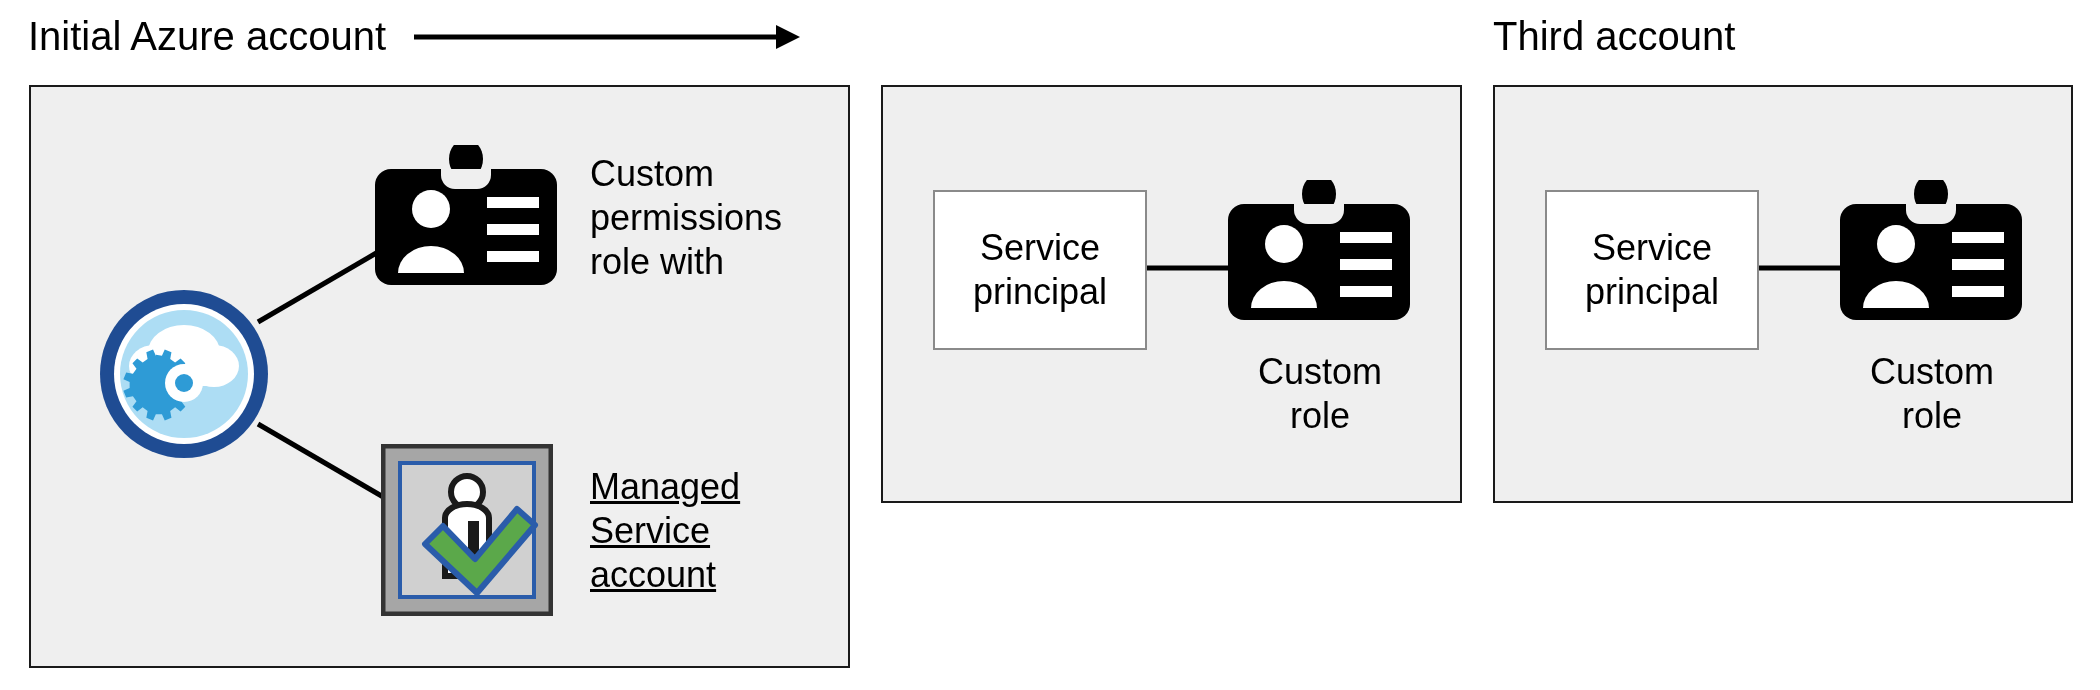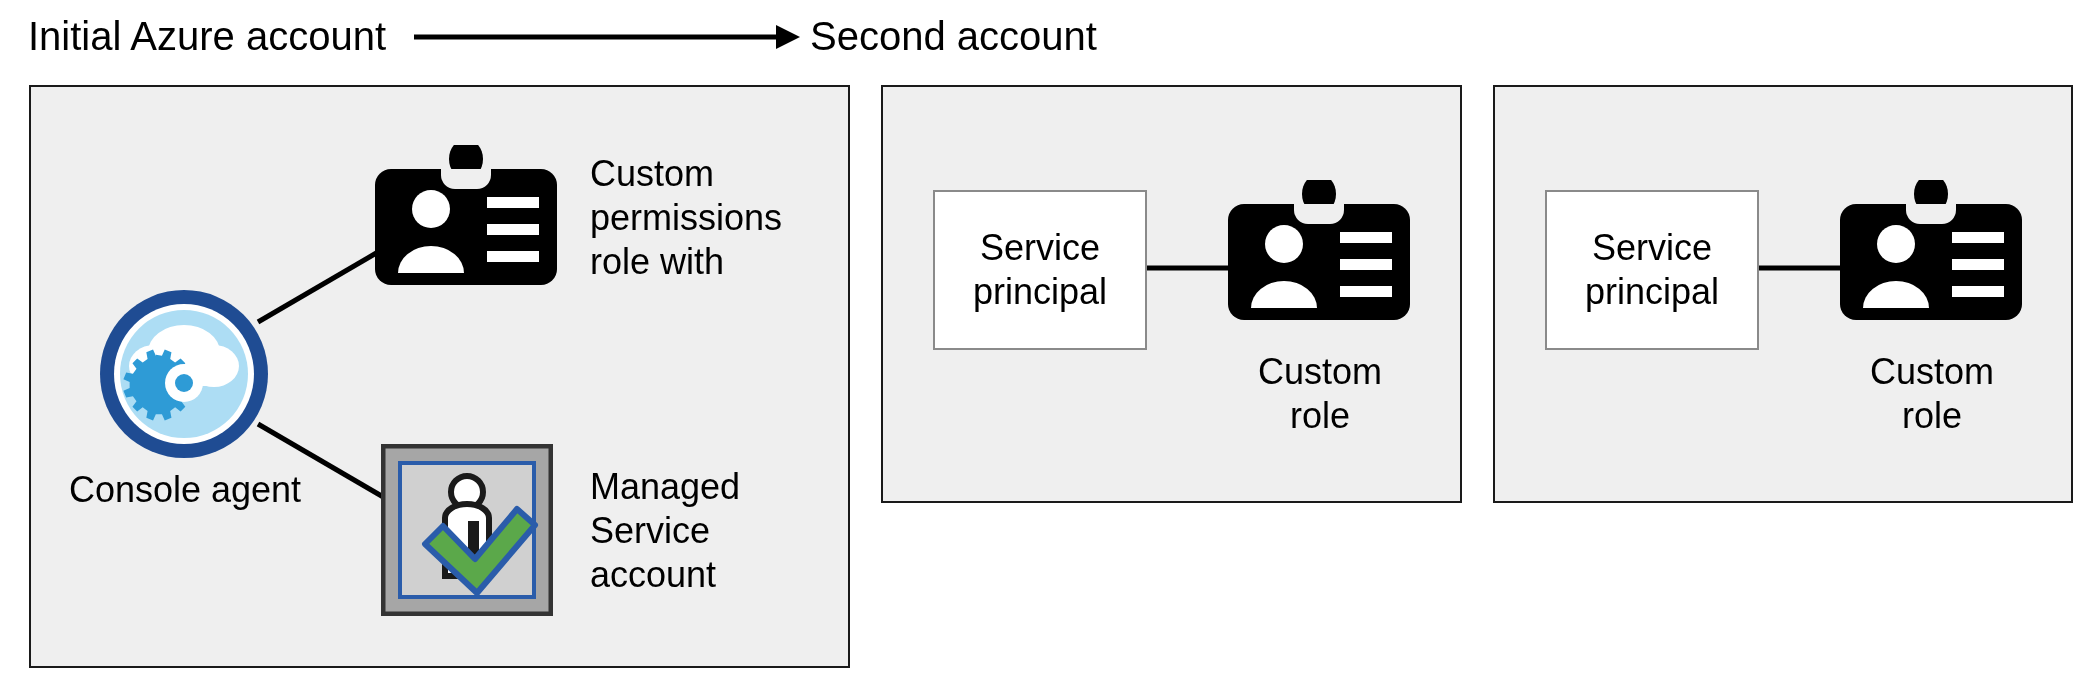--- a/index.html
+++ b/index.html
@@ -98,21 +98,21 @@
   }
 
   
   .icon-label {
     position: absolute;
     font-size: 36px;
     line-height: 44px;
     color: #000;
   }
   #label-custom-role-perms { left: 590px; top: 152px; width: 240px; }
-  #label-msi               { left: 590px; top: 465px; width: 240px; }
+  #label-msi               { left: 590px; top: 465px; width: 240px; text-decoration: underline; }
   .centered-label {
     position: absolute;
     font-size: 36px;
     line-height: 44px;
     text-align: center;
     color: #000;
   }
   #label-custom-role-2 { left: 1198px; top: 350px; width: 244px; }
   #label-custom-role-3 { left: 1810px; top: 350px; width: 244px; }
 
@@ -133,22 +133,22 @@
   #sp-box-2 { left: 933px;  top: 190px; width: 214px; height: 160px; }
   #sp-box-3 { left: 1545px; top: 190px; width: 214px; height: 160px; }
 </style>
 </head>
 <body>
 
 <div class="stage">
 
   <div class="acct-header" id="hdr-initial">Initial Azure account</div>
 
-  <div class="acct-header" id="hdr-second">Second account</div>
-
+
+  <div class="acct-header" id="hdr-third">Third account</div>
 
   <svg class="flow-arrow" viewBox="0 0 400 30">
     <line x1="14" y1="15" x2="376" y2="15" stroke="#000" stroke-width="5"></line>
     <polygon points="376,3 400,15 376,27" fill="#000"></polygon>
   </svg>
 
   <div class="panel" id="panel-initial"></div>
   <div class="panel" id="panel-second"></div>
   <div class="panel" id="panel-third"></div>
 
@@ -183,21 +183,20 @@
                -6.3 4.6 1.6 8.6 -8.6 3.6 -3.6 -8.0 -7.8 0 -3.6 8.0
                -8.6 -3.6 1.6 -8.6 -6.3 -4.6 -7.0 5.2 -6.1 -6.1 5.2 -7.0
                -4.6 -6.3 -8.6 1.6 -3.6 -8.6 8.0 -3.6 0 -7.8 -8.0 -3.6
                3.6 -8.6 8.6 1.6 4.6 -6.3 -5.2 -7.0 6.1 -6.1 7.0 5.2
                6.3 -4.6 -1.6 -8.6 8.6 -3.6 3.6 8.0 z" transform="translate(-9,20) scale(0.78)"></path>
     </g>
     <circle cx="86" cy="95" r="19" fill="#FFFFFF"></circle>
     <circle cx="86" cy="95" r="9" fill="#2E9BD6"></circle>
   </svg>
 
-  <div class="console-agent-label">Console agent</div>
 
   <svg class="badge-icon" id="badge-role-1" viewBox="0 0 182 140">
     <ellipse cx="91" cy="14" rx="17" ry="20" fill="#000"></ellipse>
     <rect x="0" y="24" width="182" height="116" rx="16" fill="#000"></rect>
     <path d="M66 24 h50 v6 a14 14 0 0 1 -14 14 h-22 a14 14 0 0 1 -14 -14 z" fill="#efefef"></path>
     <circle cx="56" cy="64" r="19" fill="#FFFFFF"></circle>
     <path d="M23 128 a33 27 0 0 1 66 0 z" fill="#FFFFFF"></path>
     <rect x="112" y="52" width="52" height="11" fill="#FFFFFF"></rect>
     <rect x="112" y="79" width="52" height="11" fill="#FFFFFF"></rect>
     <rect x="112" y="106" width="52" height="11" fill="#FFFFFF"></rect>

